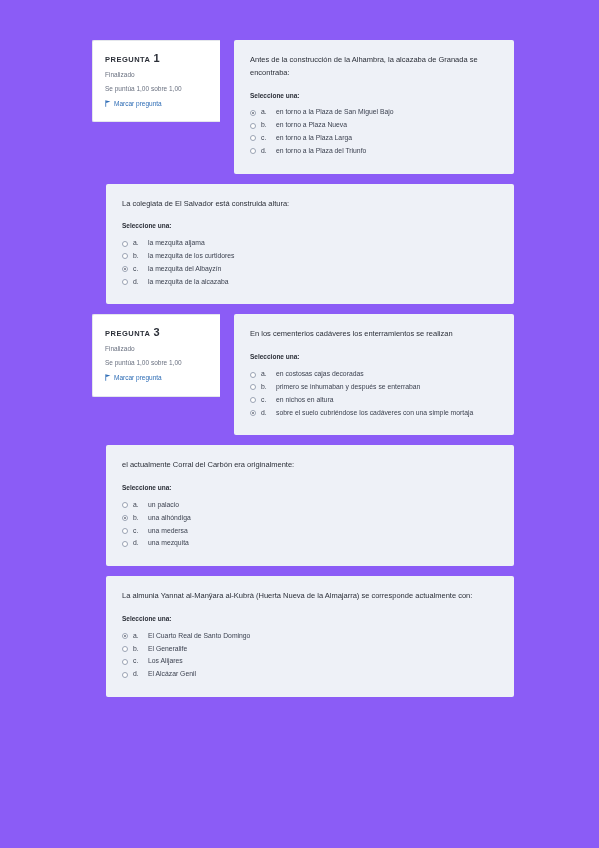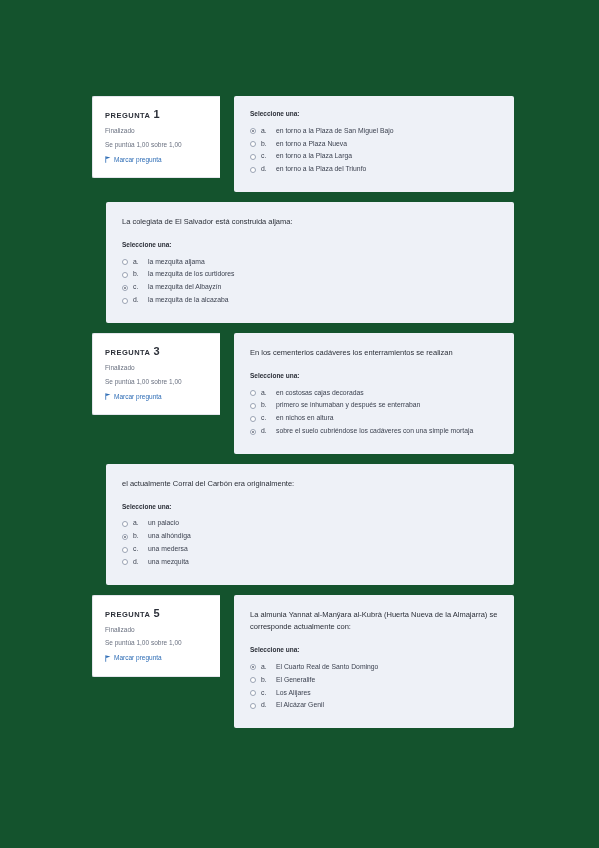--- a/index.html
+++ b/index.html
@@ -8,22 +8,22 @@
     margin: 0; padding: 0;
     background: #ffffff;
     width: 599px; height: 848px;
     overflow: hidden;
     font-family: "Liberation Sans", "DejaVu Sans", sans-serif;
   }
   .page {
     position: relative;
     width: 599px;
     height: 848px;
-    background: #14532d;
-    padding: 96px 0 0 0;
+    background: #8b5cf6;
+    padding: 40px 0 0 0;
   }
   .q-block {
     display: flex;
     align-items: flex-start;
     margin: 0 0 10px 0;
     padding: 0 85px 0 92px;
   }
   .q-info {
     width: 128px;
     flex: 0 0 128px;
@@ -149,20 +149,21 @@
             <span class="flag-icon">
               <svg width="6" height="7" viewBox="0 0 6 7" xmlns="http://www.w3.org/2000/svg">
                 <path d="M0.7 0.3 L0.7 6.8" stroke="#2d6cb5" stroke-width="0.8"></path>
                 <path d="M1.1 0.5 L5.4 1.6 L1.1 2.9 Z" fill="#2d6cb5"></path>
               </svg>
             </span>
             <span>Marcar pregunta</span>
           </div>
         </div>
         <div class="q-content">
+          <div class="q-text">Antes de la construcción de la Alhambra, la alcazaba de Granada se encontraba:</div>
           <div class="q-prompt">Seleccione una:</div>
           <ul class="answers">
             <li class="answer">
               <span class="radio checked"></span>
               <span class="ans-letter">a.</span>
               <span class="ans-text">en torno a la Plaza de San Miguel Bajo</span>
             </li>
             <li class="answer">
               <span class="radio"></span>
               <span class="ans-letter">b.</span>
@@ -176,21 +177,21 @@
             <li class="answer">
               <span class="radio"></span>
               <span class="ans-letter">d.</span>
               <span class="ans-text">en torno a la Plaza del Triunfo</span>
             </li>
           </ul>
         </div>
       </div>
       <div class="q-block">
         <div class="q-content">
-          <div class="q-text">La colegiata de El Salvador está construida aljama:</div>
+          <div class="q-text">La colegiata de El Salvador está construida altura:</div>
           <div class="q-prompt">Seleccione una:</div>
           <ul class="answers">
             <li class="answer">
               <span class="radio"></span>
               <span class="ans-letter">a.</span>
               <span class="ans-text">la mezquita aljama</span>
             </li>
             <li class="answer">
               <span class="radio"></span>
               <span class="ans-letter">b.</span>
@@ -273,34 +274,20 @@
             </li>
             <li class="answer">
               <span class="radio"></span>
               <span class="ans-letter">d.</span>
               <span class="ans-text">una mezquita</span>
             </li>
           </ul>
         </div>
       </div>
       <div class="q-block">
-        <div class="q-info">
-          <div class="q-no"><span>PREGUNTA</span><span class="num">5</span></div>
-          <div class="q-state">Finalizado</div>
-          <div class="q-grade">Se puntúa 1,00 sobre 1,00</div>
-          <div class="q-flag">
-            <span class="flag-icon">
-              <svg width="6" height="7" viewBox="0 0 6 7" xmlns="http://www.w3.org/2000/svg">
-                <path d="M0.7 0.3 L0.7 6.8" stroke="#2d6cb5" stroke-width="0.8"></path>
-                <path d="M1.1 0.5 L5.4 1.6 L1.1 2.9 Z" fill="#2d6cb5"></path>
-              </svg>
-            </span>
-            <span>Marcar pregunta</span>
-          </div>
-        </div>
         <div class="q-content">
           <div class="q-text">La almunia Yannat al-Manŷara al-Kubrà (Huerta Nueva de la Almajarra) se corresponde actualmente con:</div>
           <div class="q-prompt">Seleccione una:</div>
           <ul class="answers">
             <li class="answer">
               <span class="radio checked"></span>
               <span class="ans-letter">a.</span>
               <span class="ans-text">El Cuarto Real de Santo Domingo</span>
             </li>
             <li class="answer">

